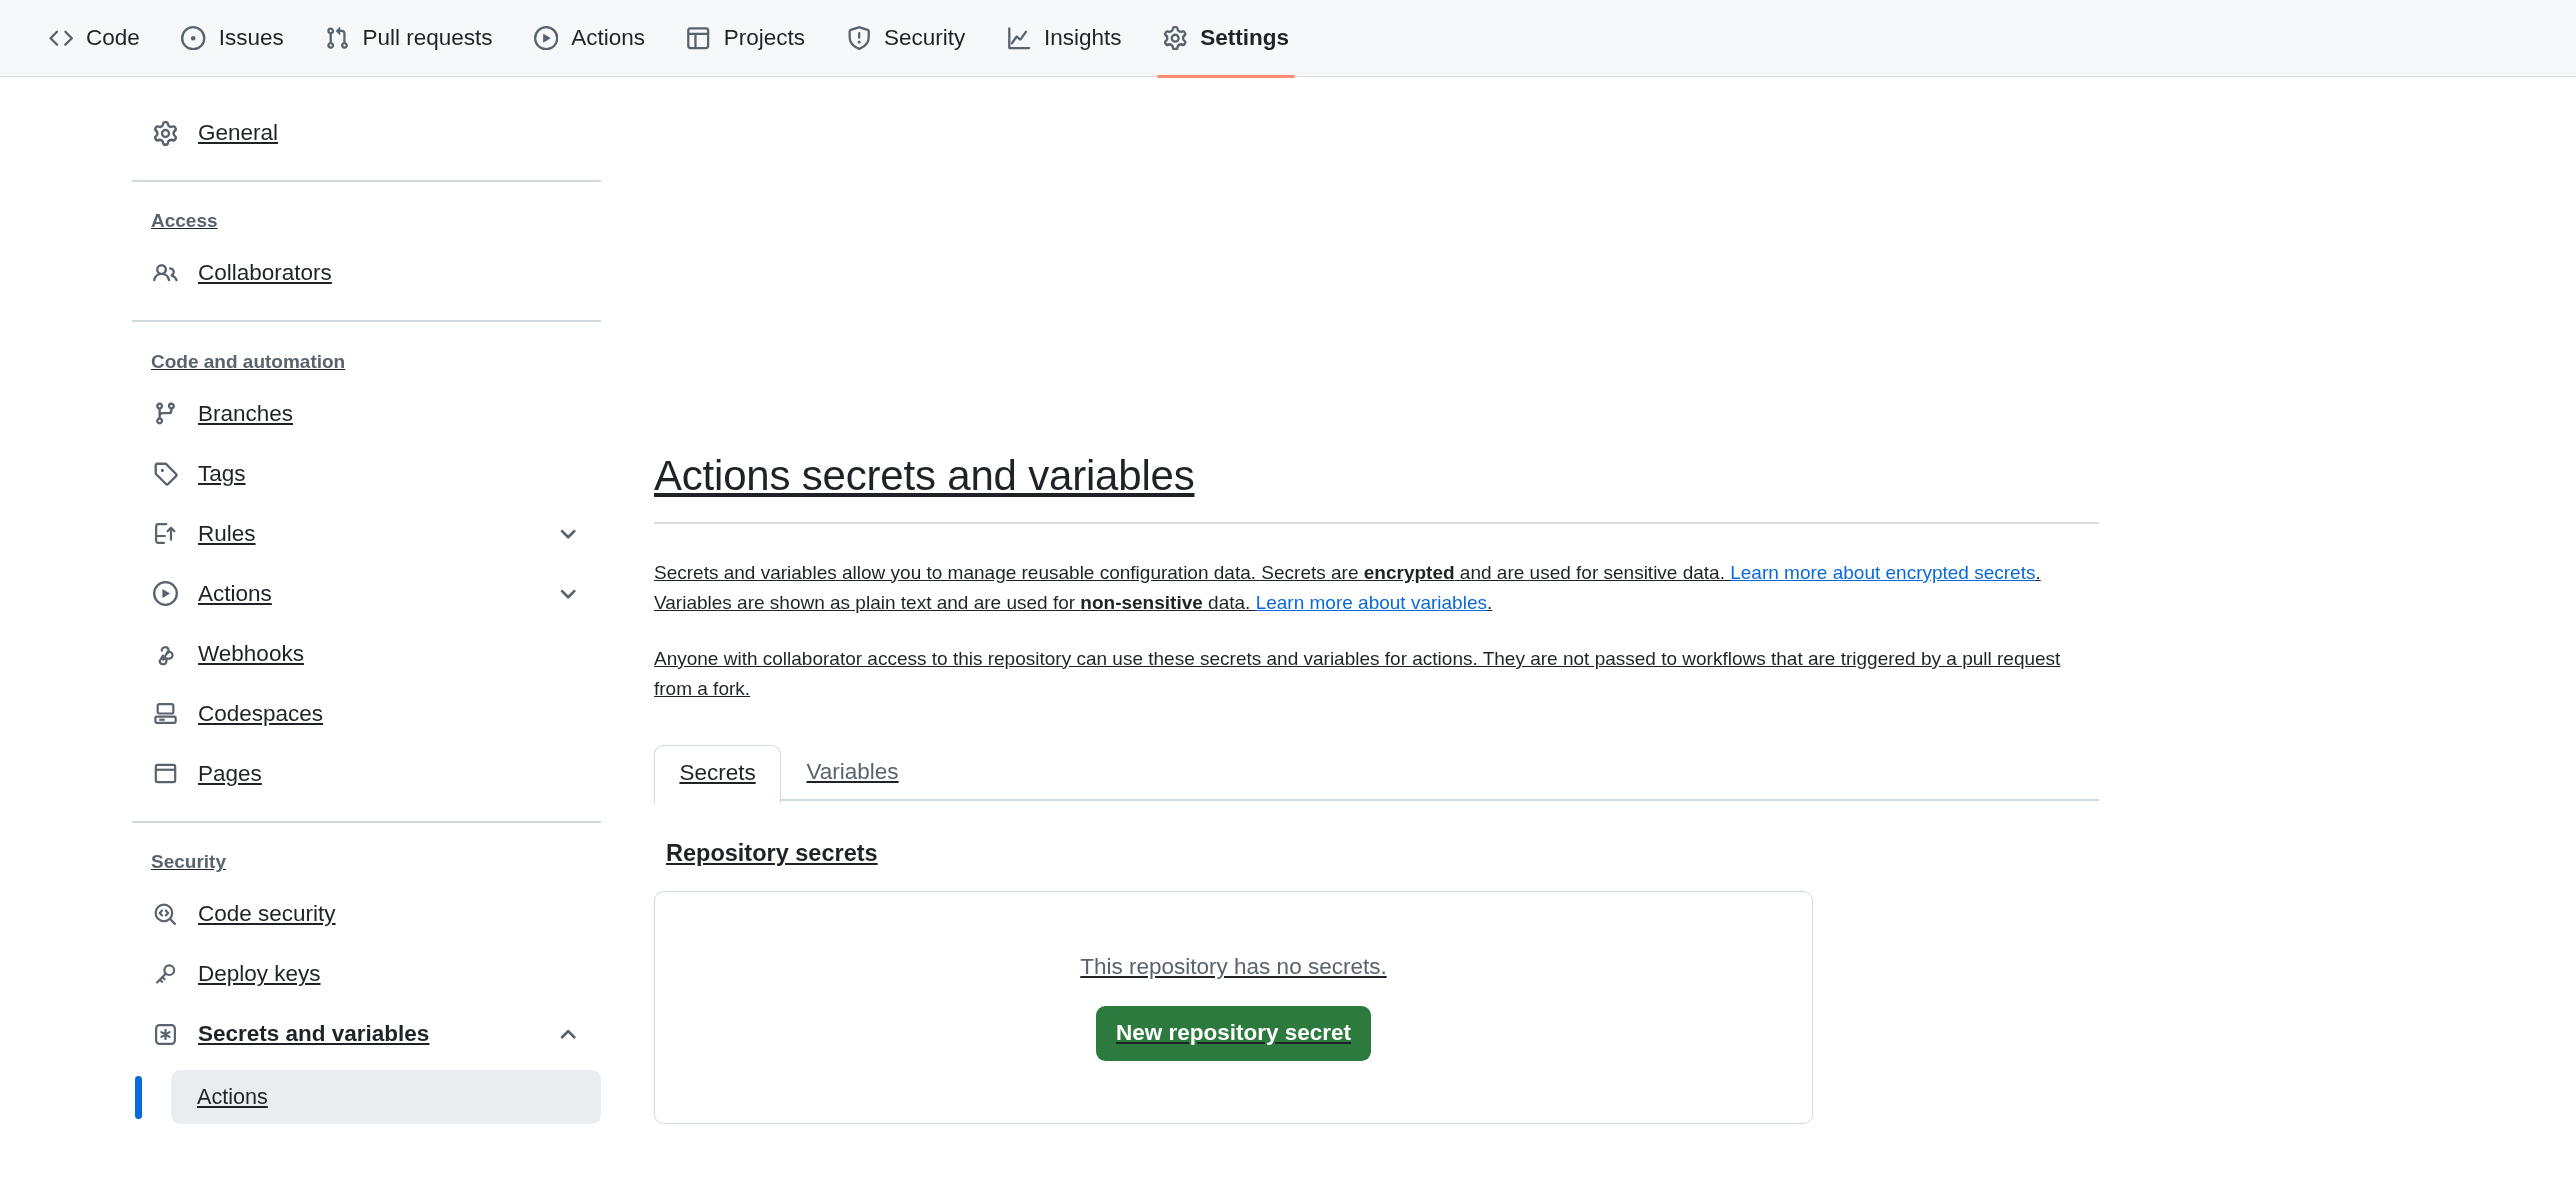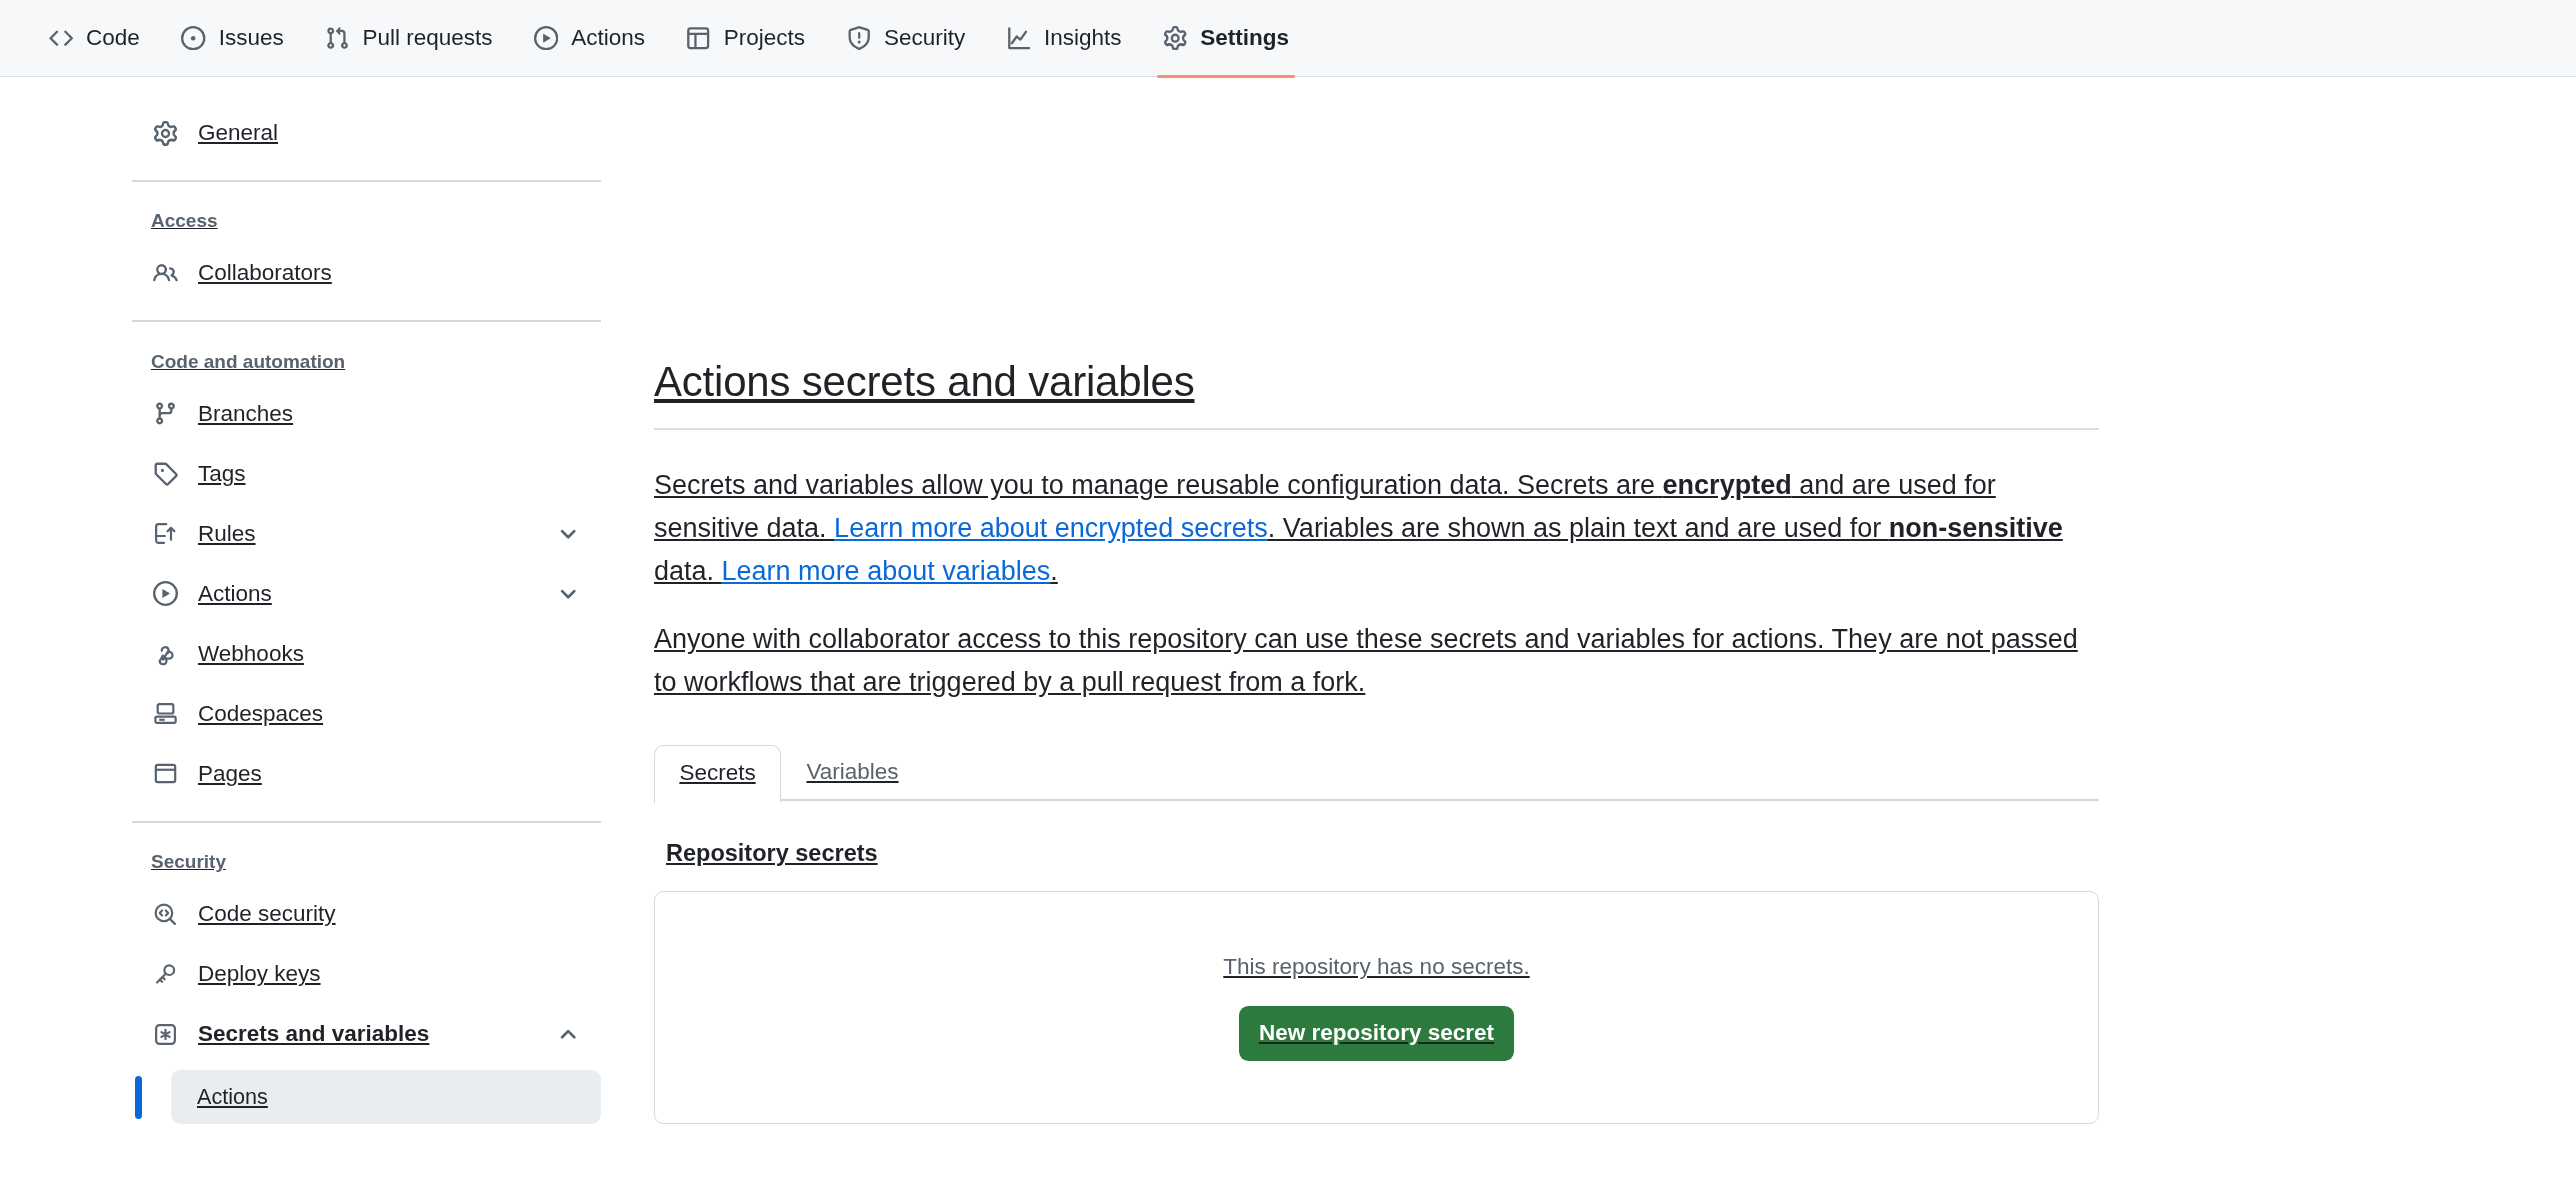--- a/index.html
+++ b/index.html
@@ -136,21 +136,21 @@
     padding-bottom: 20.7px;
   }
   .title-rule {
     height: 1.9px;
     background: #d8dee4;
     border: 0;
     margin-bottom: 34px;
     width: 1445px;
   }
   .desc {
-    font-size: 27px;
+    font-size: 19px;
     line-height: 1.58;
     color: #1f2328;
     max-width: 1428px;
     margin-bottom: 26px;
   }
   .desc b { font-weight: 600; }
   .desc a { color: #0969da; text-decoration: underline; cursor: pointer; }
 
   
   .tabbar {
@@ -195,21 +195,21 @@
 
   .section-head {
     font-size: 23.5px;
     font-weight: 600;
     margin-top: 39px;
     margin-bottom: 24.4px;
     margin-left: 12px;
   }
 
   .empty-panel {
-    width: 1445px;
+    width: 1159px;
     height: 233px;
     border: 1.9px solid #d1d9e0;
     border-radius: 9.4px;
     display: flex;
     flex-direction: column;
     align-items: center;
     justify-content: center;
     gap: 26px;
   }
   .empty-text {

